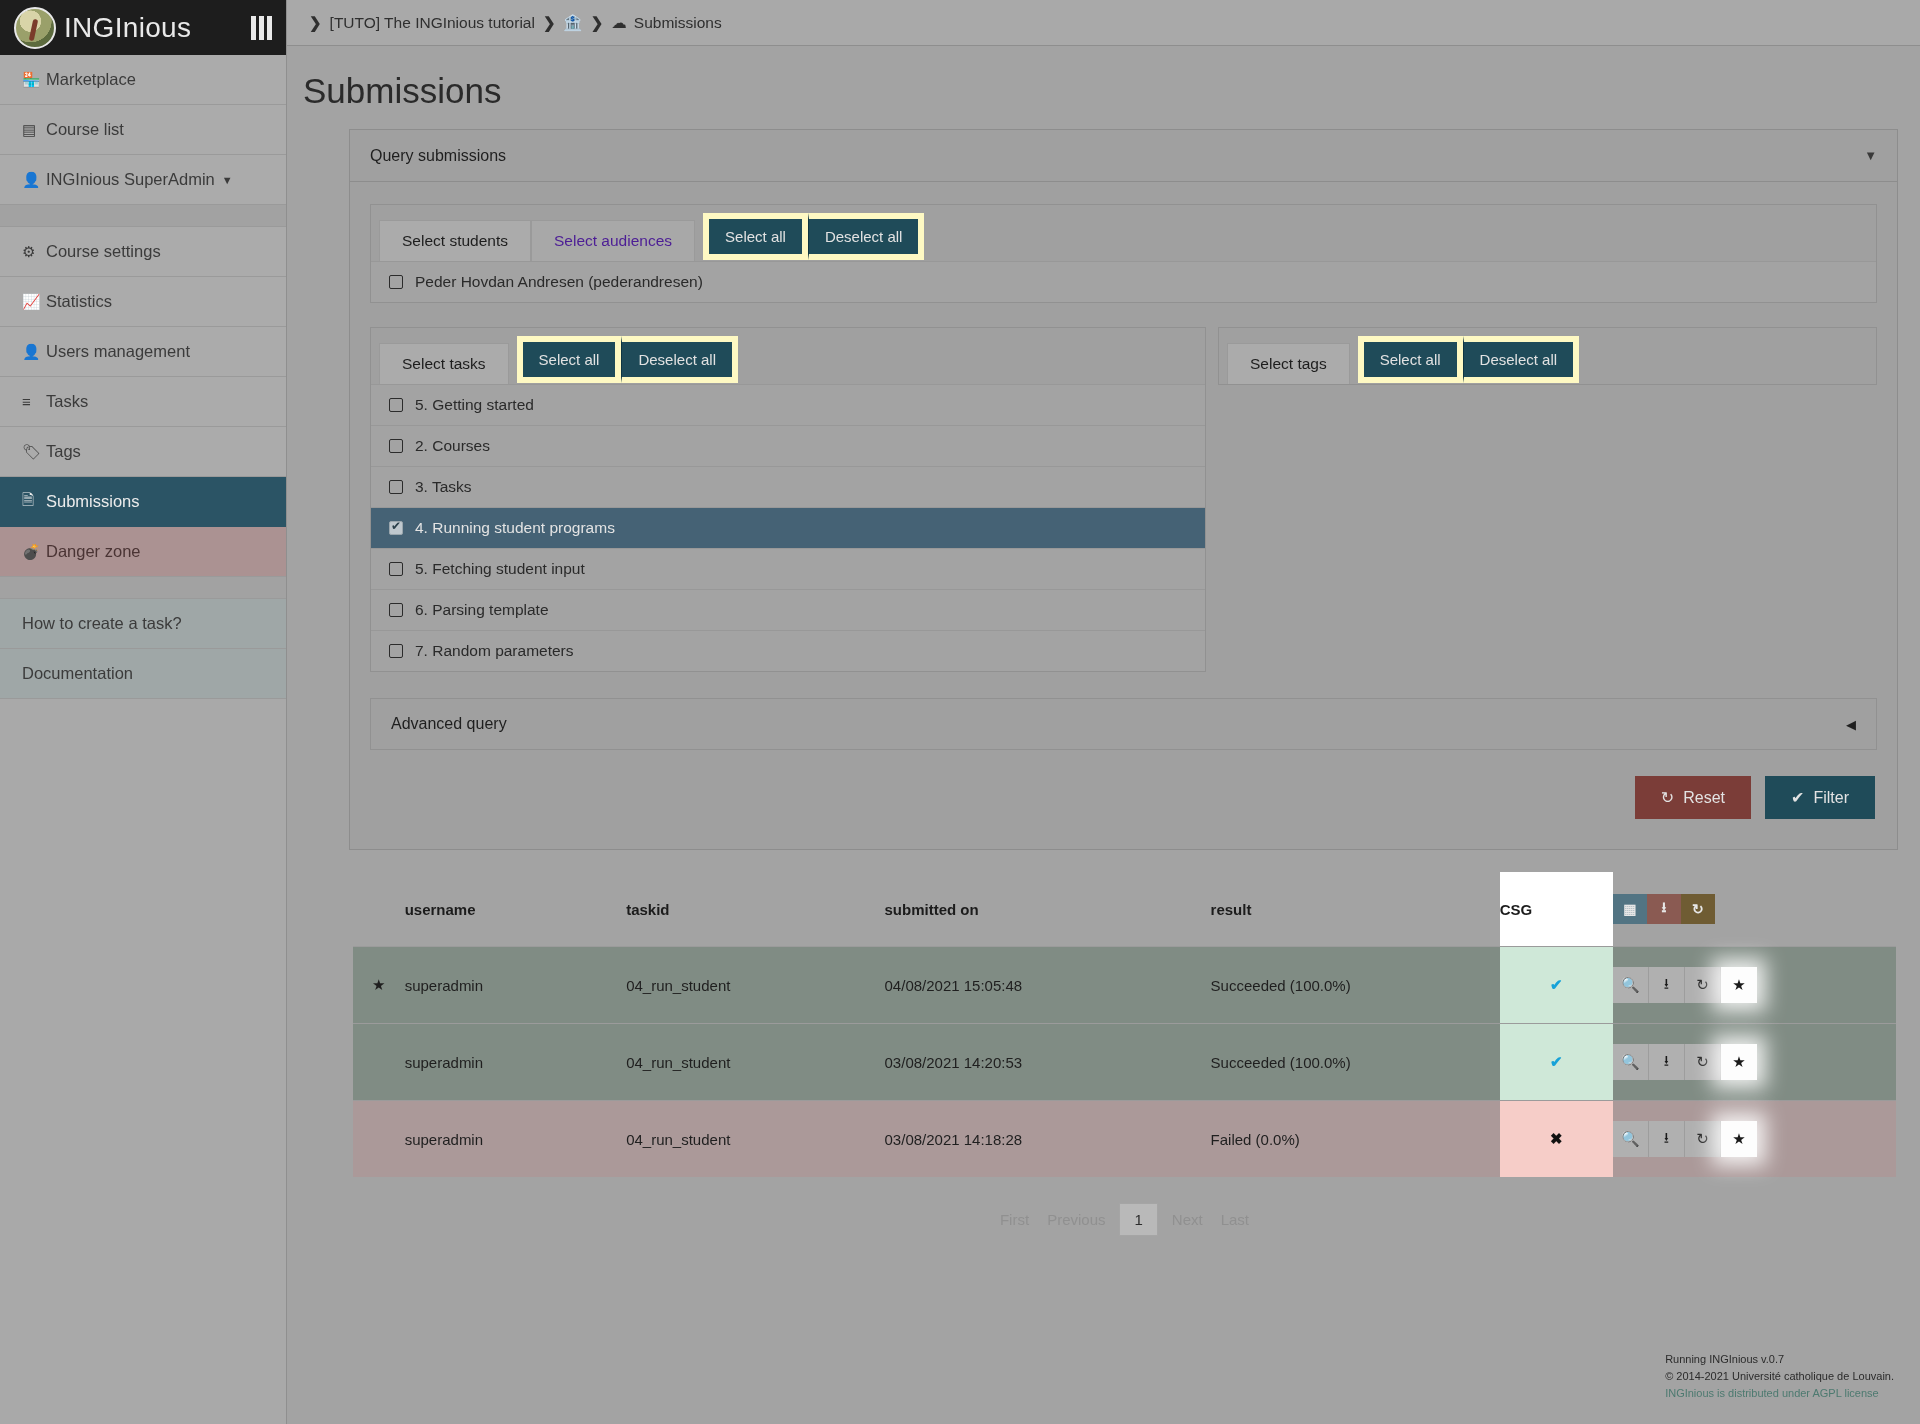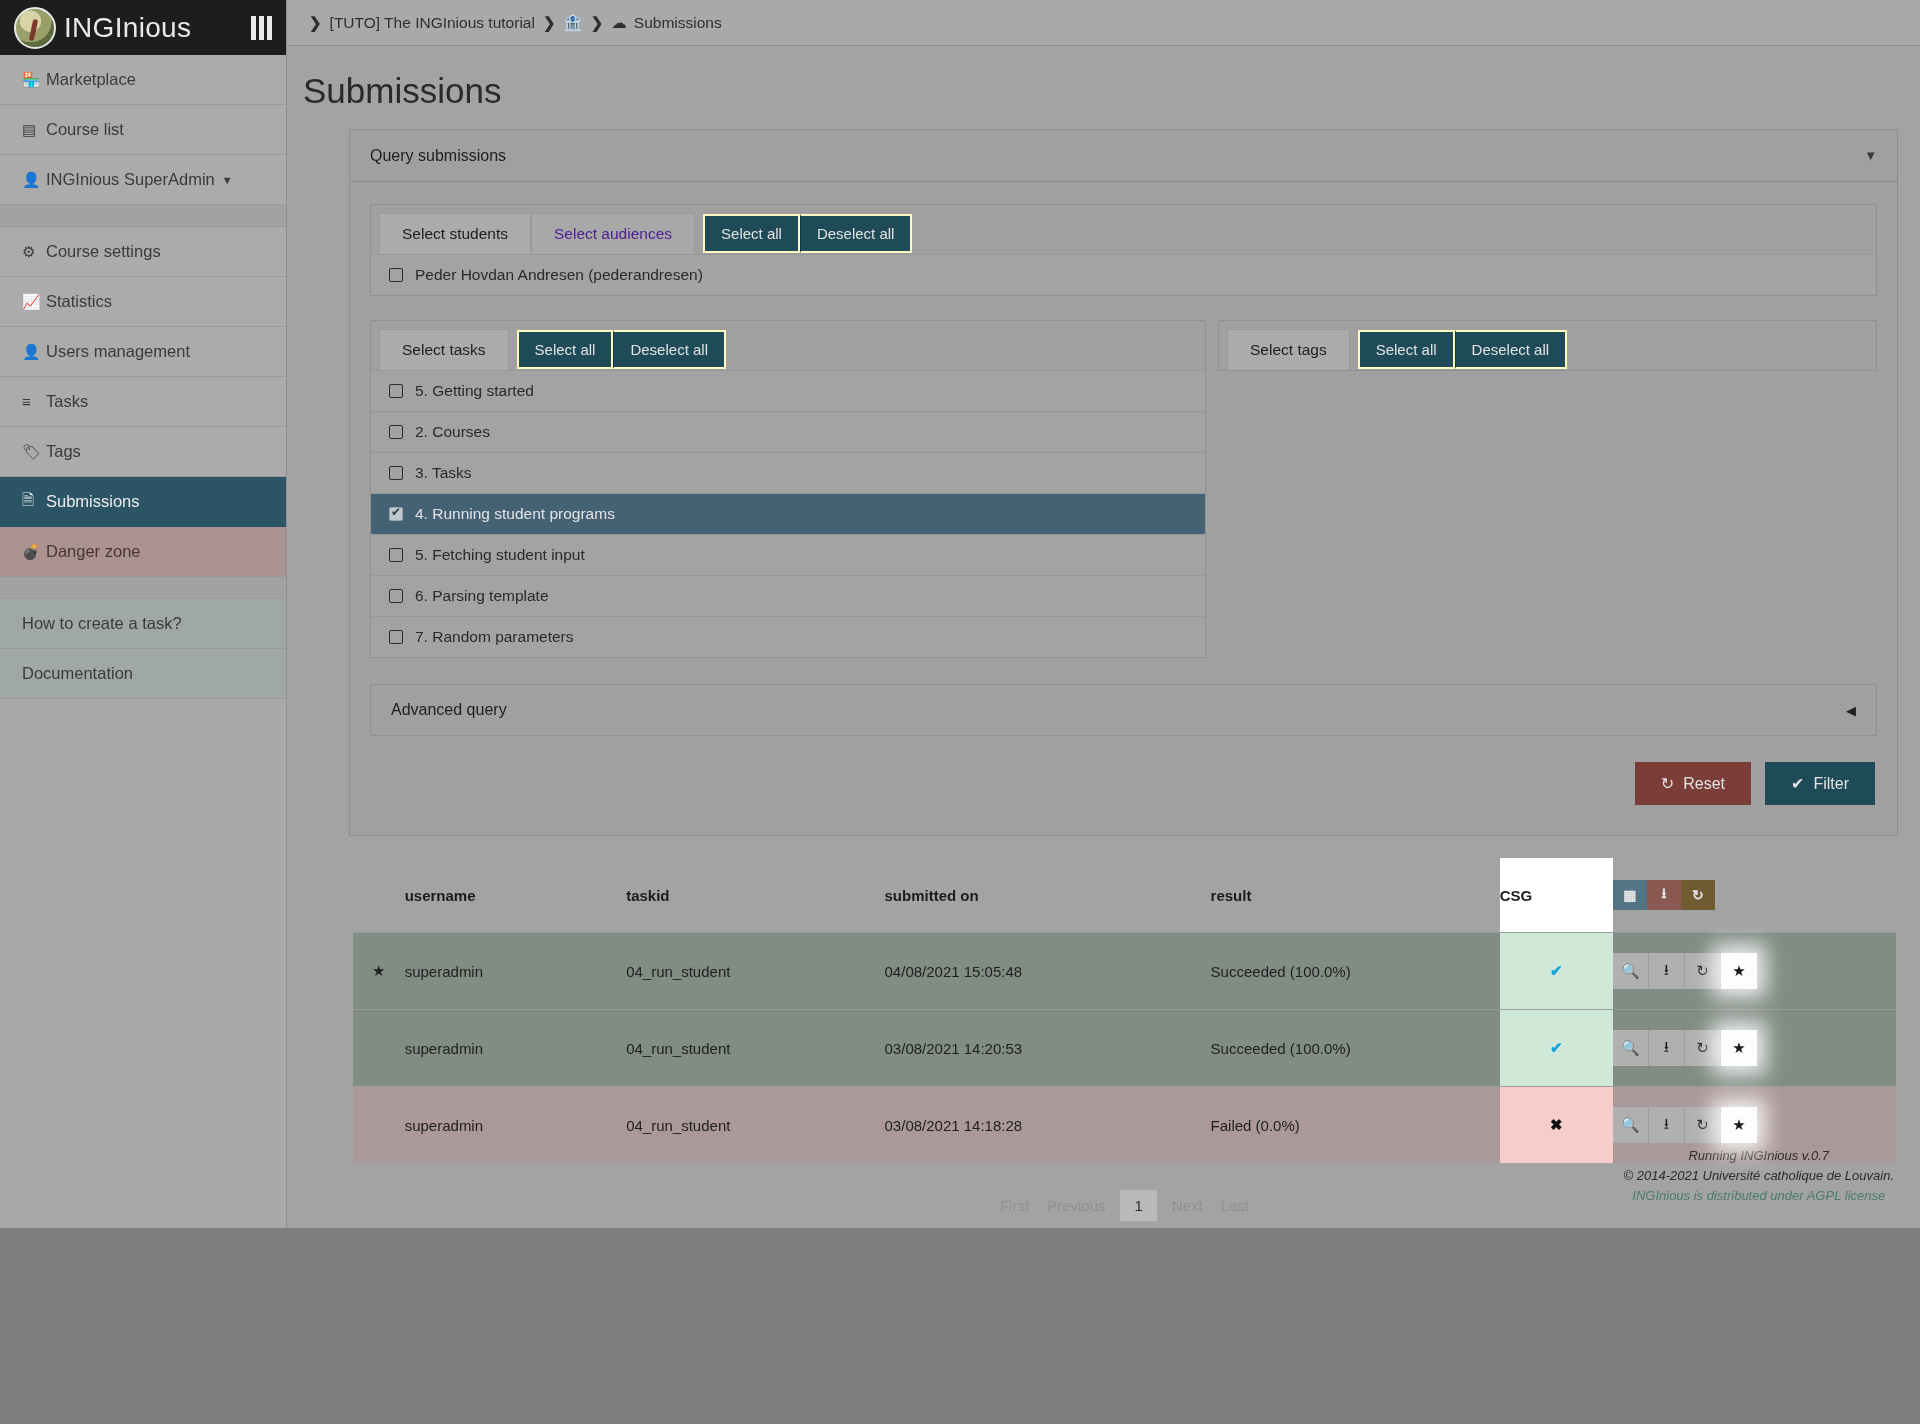--- a/index.html
+++ b/index.html
@@ -5,21 +5,21 @@
   * { box-sizing: border-box; margin: 0; padding: 0; }
   html, body {
     width: 1920px; height: 1424px;
     font-family: "Liberation Sans", sans-serif;
     background: #7e7e7e;
     overflow: hidden;
   }
   
   #page {
     position: relative;
-    width: 1920px; height: 1228px;
+    width: 1920px; height: 1424px;
     background: #a3a3a3;
     display: flex;
   }
 
   
   #sidebar {
     width: 287px; height: 100%;
     background: #a9a9a9;
     border-right: 1px solid #8f8f8f;
     flex: 0 0 287px;
@@ -137,21 +137,21 @@
     border: 1px solid #9a9a9a;
     border-bottom: none;
     background: #a8a8a8;
     color: #4c1d95;
     cursor:pointer;
   }
   .tab.active { background:#ababab; color:#1d1d1d; }
   .btn-group { display:flex; margin-left: 8px; align-self:center; margin-bottom:1px;}
   .btn-teal {
     background:#1f4b59; color:#e2e2e2;
-    border:2px solid #fef9c3;
+    border:6px solid #fef9c3;
     padding: 9px 16px;
     font-size:15px; cursor:pointer;
   }
   .btn-teal + .btn-teal { border-left: 1px solid #0f3542; }
 
   .optrow {
     display:flex; align-items:center;
     height: 41px;
     padding: 0 18px;
     border-top: 1px solid #989898;
@@ -225,21 +225,21 @@
     border-right:1px solid #9d9d9d;
   }
   .rbtn.fav { background:#fdfdfd; box-shadow: 0 0 20px 9px rgba(255,255,255,.85); border-right:none; position:relative; z-index:3;}
 
   .pager { display:flex; justify-content:center; align-items:center; gap:10px; margin-top: 26px; font-size:15px; color:#8e8e8e;}
   .pager .pg { background:#b9b9b9; color:#2c2c2c; padding:7px 14px; border:1px solid #a5a5a5; }
   .pager .dim { color:#909090; padding:7px 4px; }
 
   .footer {
     position:absolute; right: 26px; bottom: 22px;
-    text-align:center; font-size:13px; color:#2b2b2b; line-height:1.55;font-style:italic;
+    text-align:left; font-size:11px; color:#2b2b2b; line-height:1.55;
   }
   .footer .lic { color:#4d7a70; }
 </style>
 </head>
 <body>
 
 <div id="page">
 
   <aside id="sidebar">
     <div class="brand">

